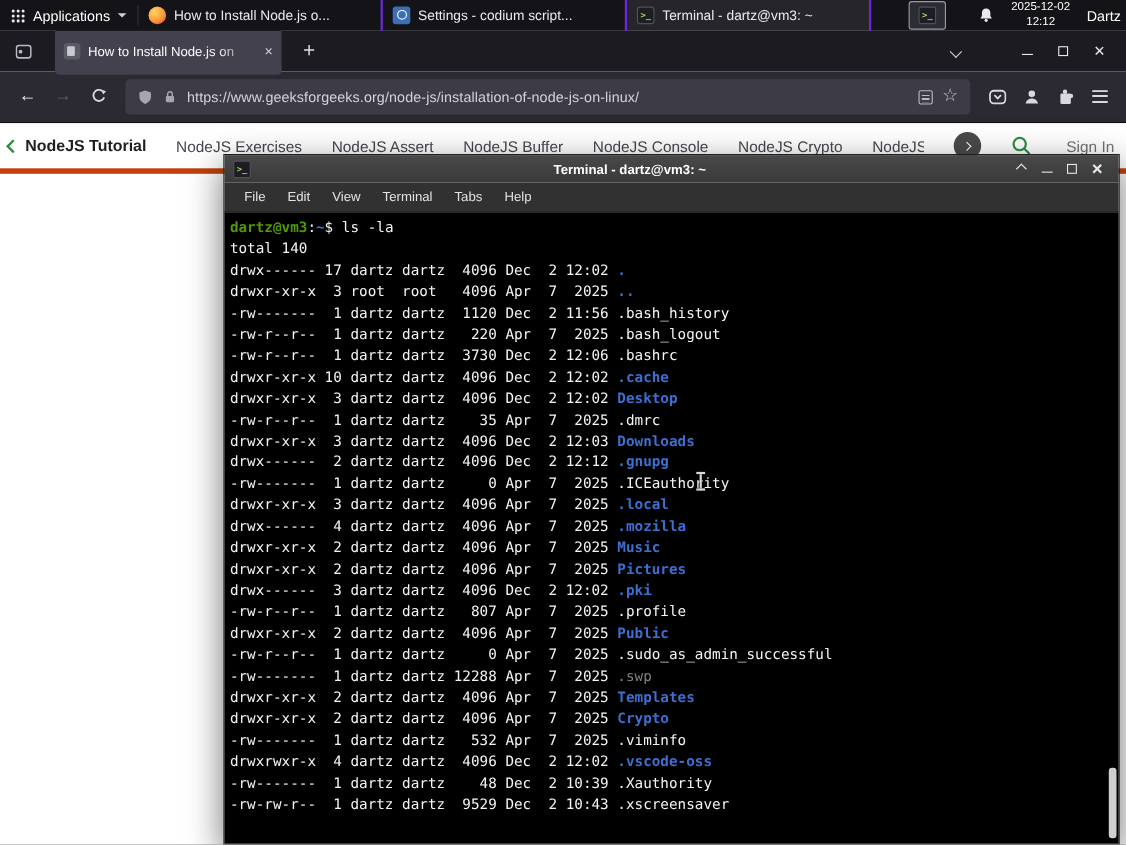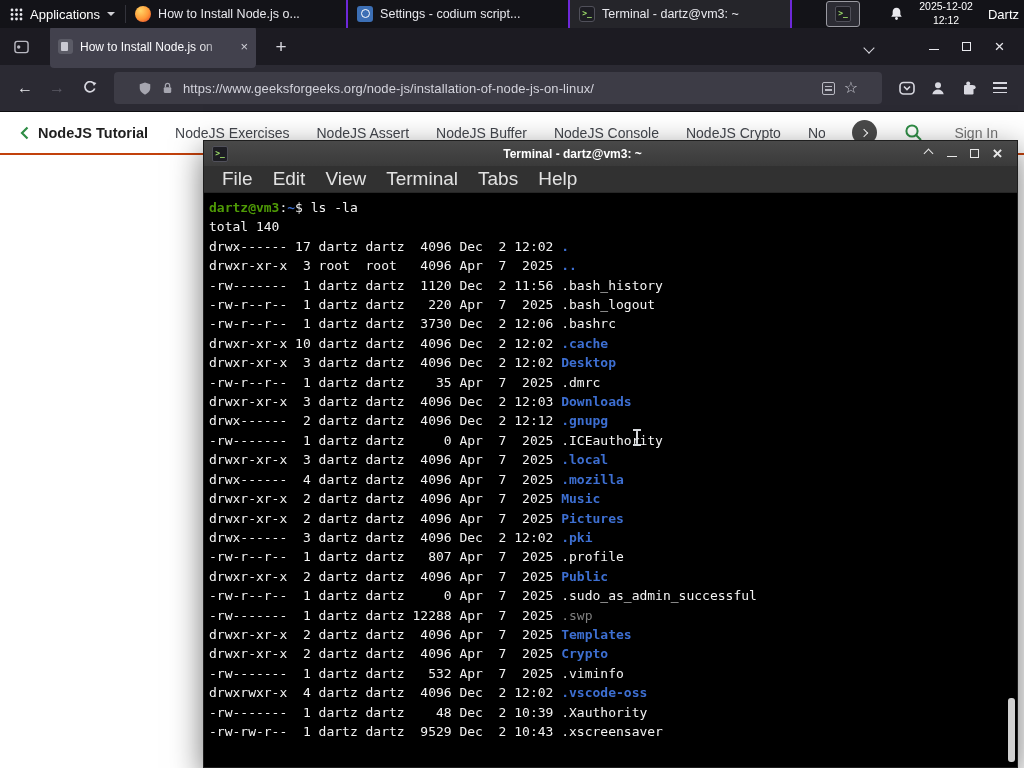--- a/index.html
+++ b/index.html
@@ -43,43 +43,43 @@
   .chev.right{transform:rotate(-45deg);}
   .tab-chevron{color:#d7d7de;margin-right:44px;}
   .wbtn{width:33px;height:100%;display:flex;align-items:center;justify-content:center;color:#e9e9ee;}
   .minbar{width:10px;height:1.6px;background:currentColor;margin-top:6px;}
   .maxbox{width:9px;height:9px;border:1.6px solid currentColor;box-sizing:border-box;}
   .closex{font-size:17px;line-height:1;}
 
   .navbar{height:46px;background:#2b2a33;display:flex;align-items:center;gap:2px;padding:0 10px;color:#e9e9ee;border-bottom:1px solid #0d0d10;}
   .nbtn{width:30px;height:30px;display:flex;align-items:center;justify-content:center;border-radius:4px;font-size:16px;}
   .nbtn.fwd{color:#5c5b66;}
-  .urlbar{flex:1;height:32px;background:#3d3c46;border-radius:4px;display:flex;align-items:center;gap:9px;padding:0 24px;margin:0 8px;font-size:13px;color:#d3d3dc;}
+  .urlbar{flex:1;height:32px;background:#3d3c46;border-radius:4px;display:flex;align-items:center;gap:9px;padding:0 11px;margin:0 8px;font-size:13px;color:#d3d3dc;}
   .url{flex:1;overflow:hidden;white-space:nowrap;letter-spacing:.1px;}
   .reader{width:13px;height:13px;border:1.5px solid #b9b9c2;border-radius:2px;box-sizing:border-box;background:repeating-linear-gradient(to bottom,transparent 0 2px,#b9b9c2 2px 3.4px) center/7px 9px no-repeat;}
   .star{font-size:16px;color:#c9c9d2;line-height:1;}
   .tool{width:29px;height:29px;display:flex;align-items:center;justify-content:center;}
   .burger{width:14px;height:11.5px;background:repeating-linear-gradient(to bottom,#d8d8e0 0 1.8px,transparent 1.8px 4.8px);}
 
   
-  .sitenav{height:41px;background:#fff;border-bottom:2px solid #c2410c;display:flex;align-items:center;padding:0 20px;gap:27px;color:#40454d;font-size:14px;}
+  .sitenav{height:41px;background:#fff;border-bottom:5px solid #c2410c;display:flex;align-items:center;padding:0 5px;gap:27px;color:#40454d;font-size:14px;}
   .nav-back{display:flex;align-items:center;gap:9px;font-weight:700;color:#1f1f1f;font-size:14.5px;white-space:nowrap;}
   .nav-items{display:flex;gap:27px;flex:1;overflow:hidden;}
   .nav-item{white-space:nowrap;color:#44474e;}
   .nav-next{width:25px;height:25px;border-radius:50%;background:#4a4a4a;color:#fff;display:flex;align-items:center;justify-content:center;flex:0 0 25px;}
   .nav-next .chev{width:5px;height:5px;margin-left:-2px;}
   .signin{color:#737373;font-weight:500;margin:0 6px 0 4px;white-space:nowrap;}
 
   
   .termwin{position:absolute;left:203px;top:140px;width:815px;height:628px;z-index:40;display:flex;flex-direction:column;box-shadow:0 10px 30px rgba(0,0,0,.55);border:1px solid #1e1e1e;box-sizing:border-box;}
   .t-title{height:25px;background:linear-gradient(#494949,#3a3a3a);display:flex;align-items:center;padding:0 8px;color:#fff;font-size:12px;font-weight:700;flex:0 0 25px;}
   .t-title-label{flex:1;text-align:center;font-weight:700;}
   .t-btn{width:23px;display:flex;align-items:center;justify-content:center;color:#e8e8e8;}
   .t-btn .chev{width:6px;height:6px;}
-  .t-menu{height:26px;background:#313131;display:flex;align-items:center;padding:0 8px;color:#e2e2e2;font-size:19px;border-bottom:1px solid #262626;flex:0 0 26px;}
+  .t-menu{height:26px;background:#313131;display:flex;align-items:center;padding:0 8px;color:#e2e2e2;font-size:12px;border-bottom:1px solid #262626;flex:0 0 26px;}
   .t-menu-item{padding:0 10px;}
   .t-body{flex:1;background:#000;position:relative;overflow:hidden;padding:5px 2px 0 5px;font-family:"DejaVu Sans Mono",monospace;font-size:13px;line-height:19.4px;color:#f4f4f4;}
   .t-line{white-space:pre;}
   .t-green{color:#4e9a06;font-weight:700;}
   .t-blue,.t-dir{color:#3d6fd2;font-weight:700;}
   .t-dim{color:#808080;}
   .t-scroll{position:absolute;right:2px;bottom:5px;width:7px;height:64px;background:#d0d0d0;border-radius:3px;}
 
   
   .ibeam{position:absolute;left:632px;top:429px;width:10px;height:17px;z-index:60;pointer-events:none;}

